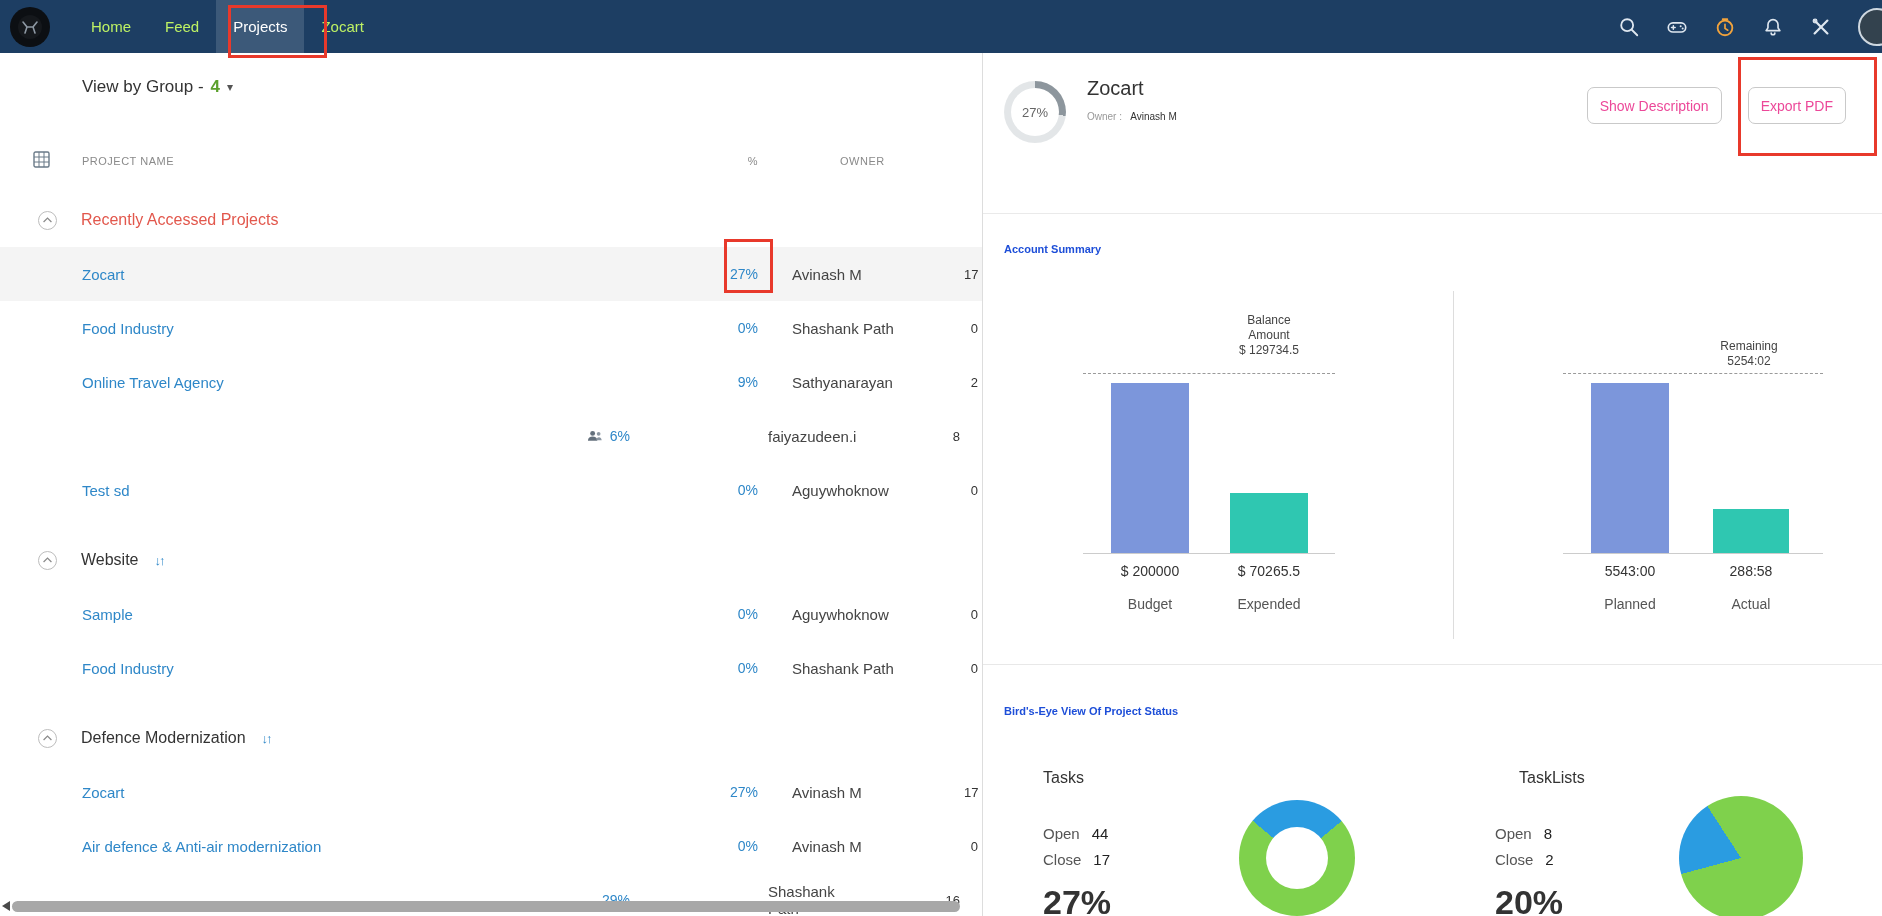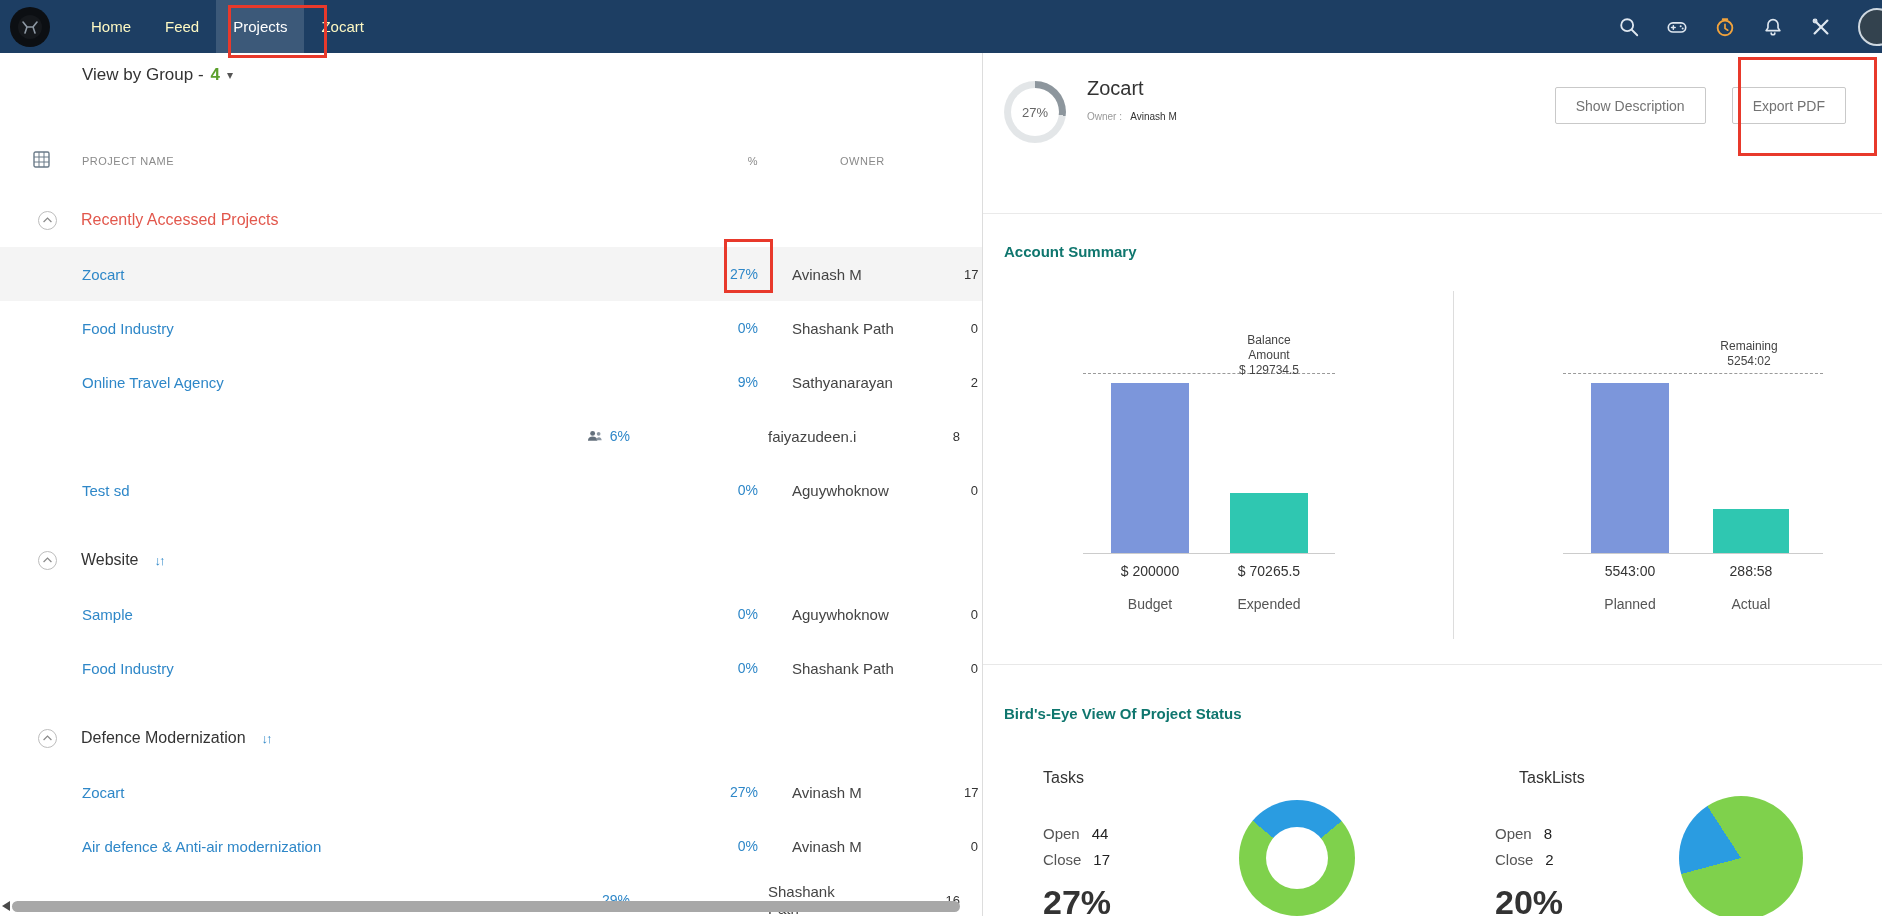--- a/index.html
+++ b/index.html
@@ -6,30 +6,30 @@
   html,body{width:1882px;height:916px;overflow:hidden;background:#fff;
     font-family:"Liberation Sans",sans-serif}
   body{position:relative}
 
   
   .navbar{position:absolute;left:0;top:0;width:1882px;height:53px;background:#1d3e63;
     display:flex;align-items:center;z-index:10}
   .logo{width:40px;height:40px;border-radius:50%;background:#0c0f13;margin-left:10px;
     display:flex;align-items:center;justify-content:center;flex:0 0 auto;overflow:hidden}
   .nav-items{display:flex;margin-left:24px;height:53px}
-  .nav-item{padding:0 17px;line-height:53px;font-size:15px;color:#fef9c3;cursor:pointer;white-space:nowrap}
+  .nav-item{padding:0 17px;line-height:53px;font-size:15px;color:#bef264;cursor:pointer;white-space:nowrap}
   .nav-item.active{background:rgba(255,255,255,.14);color:#fff}
   .nav-right{margin-left:auto;display:flex;align-items:center;gap:26px}
   .nav-icon{width:22px;height:22px;display:block;cursor:pointer}
   .avatar{width:38px;height:38px;border-radius:50%;background:#33424e;border:2px solid #cfd8e0;
     margin-right:-14px;flex:0 0 auto;cursor:pointer}
 
   
   .left-panel{position:absolute;left:0;top:53px;width:982px;height:863px;background:#fff;overflow:hidden}
-  .view-by{position:absolute;left:82px;top:12px;font-size:17px;color:#333;display:flex;
+  .view-by{position:absolute;left:82px;top:24px;font-size:17px;color:#333;display:flex;
     align-items:center;gap:7px;cursor:pointer}
   .view-by .count{color:#5ca02c;font-weight:bold}
   .view-by .caret{font-size:12px;color:#555}
   .grid-cols{display:grid;grid-template-columns:82px 558px 128px 24px 172px 1fr;align-items:center}
   .thead{position:absolute;left:0;top:98px;width:982px;font-size:11px;color:#8a8a8a;letter-spacing:.5px}
   .thead .h-ico{justify-self:center}
   .h-pct{text-align:right;padding-right:10px}
   .h-owner{padding-left:48px}
   .groups{position:absolute;left:0;top:140px;width:982px}
   .group{margin-bottom:16px}
@@ -57,42 +57,42 @@
   .detail{position:absolute;left:982px;top:53px;width:900px;height:863px;background:#fff;
     border-left:1px solid #ddd;overflow:hidden}
   .ring{position:absolute;left:21px;top:28px;width:62px;height:62px;border-radius:50%;
     display:flex;align-items:center;justify-content:center}
   .ring-in{width:48px;height:48px;background:#fff;border-radius:50%;display:flex;
     align-items:center;justify-content:center;font-size:13px;color:#666}
   .d-title{position:absolute;left:104px;top:24px;font-size:20px;color:#333}
   .d-owner{position:absolute;left:104px;top:58px;font-size:10px;color:#333}
   .d-owner .lbl{color:#999;margin-right:6px}
   .d-buttons{position:absolute;right:36px;top:34px;display:flex;gap:26px}
-  .btn{height:37px;padding:0 20px;border:1px solid #c9c9c9;border-radius:2px;background:#fff;
-    color:#737373;font-size:14px;font-family:inherit;cursor:pointer;white-space:nowrap}
+  .btn{height:37px;padding:0 12px;border:1px solid #c9c9c9;border-radius:7px;background:#fff;
+    color:#ec4899;font-size:14px;font-family:inherit;cursor:pointer;white-space:nowrap}
   .d-meta{position:absolute;left:104px;top:112px;font-size:14px;color:#333;display:flex;gap:34px;white-space:nowrap}
   .d-meta .lbl{color:#999;margin-right:8px}
   .d-meta .green{color:#76b043}
   .hr1{position:absolute;left:0;top:160px;width:900px;height:1px;background:#eaeaea}
-  .sec-title{position:absolute;left:21px;font-size:15px;color:#0f766e;font-weight:bold}
+  .sec-title{position:absolute;left:21px;font-size:11px;color:#1d4ed8;font-weight:bold}
   #acct-title{top:190px}
   #status-title{top:652px}
 
   
   .strip{position:absolute;top:240px;height:261px;border-bottom:1px solid #ccc}
   #strip1{left:100px;width:252px}
   #strip2{left:580px;width:260px}
   .jsbar{position:absolute;bottom:0;width:78px}
   #bar-budget{left:28px}
   #bar-expended{left:147px}
   #bar-planned{left:28px}
   #bar-actual{left:150px;width:76px}
   .dash{position:absolute;left:0;right:0;top:80px;border-top:1px dashed #9a9a9a}
   .ann{position:absolute;text-align:center;font-size:12px;color:#444;line-height:15px}
-  #ann1{left:196px;top:280px;width:180px}
+  #ann1{left:196px;top:260px;width:180px}
   #ann2{left:676px;top:286px;width:180px}
   .vlabel{position:absolute;top:510px;width:120px;text-align:center;font-size:14px;color:#333}
   .clabel{position:absolute;top:543px;width:120px;text-align:center;font-size:14px;color:#555}
   .vdiv{position:absolute;left:470px;top:238px;width:1px;height:348px;background:#ddd}
   .hr2{position:absolute;left:0;top:611px;width:900px;height:1px;background:#e8e8e8}
 
   
   .t-label{position:absolute;top:716px;font-size:16px;color:#333}
   .kv{position:absolute;font-size:15px;color:#555;white-space:nowrap}
   .kv .v{color:#222;margin-left:12px}

